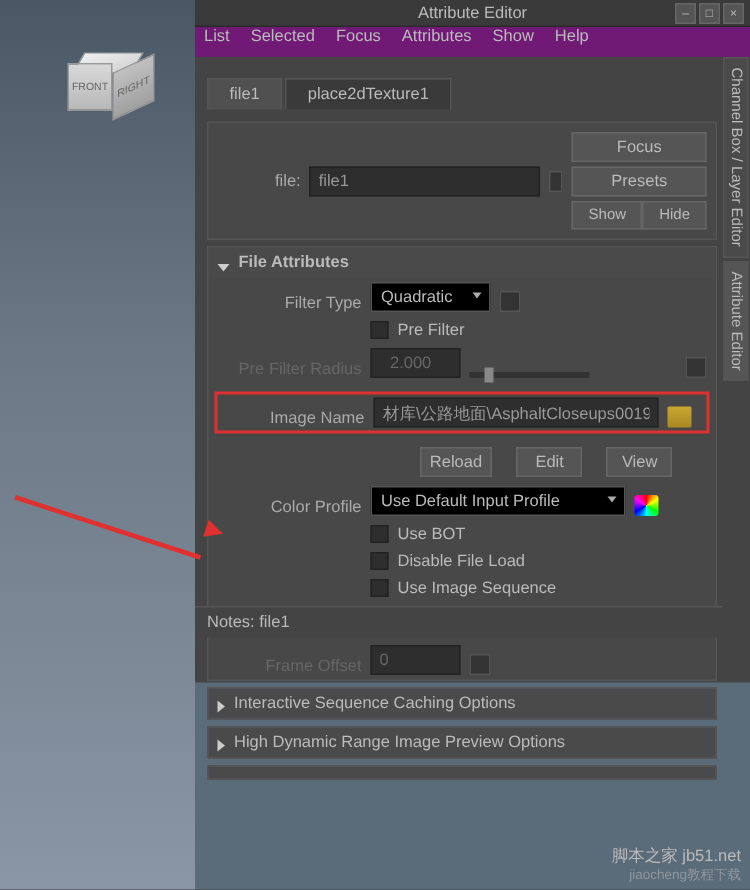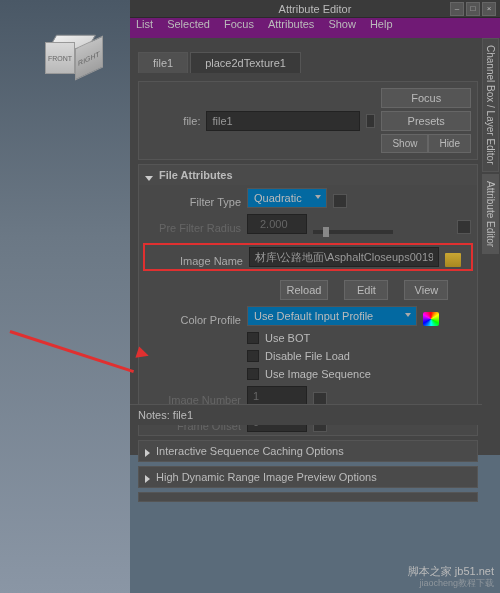--- a/index.html
+++ b/index.html
@@ -33,21 +33,21 @@
 .top-row{display:flex;align-items:center;gap:6px;padding:6px}
 .btns-col{display:flex;flex-direction:column;gap:3px;margin-left:auto}
 .show-hide{display:flex;gap:0}
 .show-hide .btn{min-width:36px;font-size:10px}
 .sample-row{display:flex;align-items:center;padding:8px;gap:10px}
 .sample-img{width:64px;height:64px;background:linear-gradient(45deg,#6a6560,#7a7670,#656058,#706b64);border:1px solid #333}
 .sec-header{display:flex;align-items:flex-end;padding:4px 6px;background:#4a4a4a;gap:6px;cursor:pointer}
 .tri{width:0;height:0;border-left:5px solid #ccc;border-top:4px solid transparent;border-bottom:4px solid transparent}
 .tri.down{border-left:4px solid transparent;border-right:4px solid transparent;border-top:5px solid #ccc;border-bottom:none}
 .checkbox{width:12px;height:12px;background:#2e2e2e;border:1px solid #222}
-.dropdown{background:#0369a1;border:1px solid #555;padding:3px 18px 3px 6px;position:relative;min-width:80px}
+.dropdown{background:#000000;border:1px solid #555;padding:3px 18px 3px 6px;position:relative;min-width:80px}
 .dropdown::after{content:"";position:absolute;right:5px;top:6px;border-left:3px solid transparent;border-right:3px solid transparent;border-top:4px solid #aaa}
 .slider{width:80px;height:4px;background:#333;position:relative;display:inline-block}
 .slider::after{content:"";position:absolute;left:10px;top:-3px;width:6px;height:10px;background:#888}
 .icon-sq{width:14px;height:14px;background:#333;border:1px solid #555}
 .folder-icon{width:16px;height:14px;background:linear-gradient(#c9a633,#a88820);border-radius:1px}
 .color-icon{width:16px;height:14px;background:conic-gradient(red,yellow,lime,cyan,blue,magenta,red);border-radius:2px}
 .highlight{border:2px solid #e03030;padding:2px}
 .arrow{position:absolute;left:10px;top:290px;width:135px;height:50px;pointer-events:none;z-index:10}
 .arrow-line{position:absolute;left:0;top:40px;width:130px;height:3px;background:#e03030;transform:rotate(18deg);transform-origin:left}
 .arrow-head{position:absolute;right:-4px;top:58px;width:0;height:0;border-left:12px solid #e03030;border-top:6px solid transparent;border-bottom:6px solid transparent;transform:rotate(18deg)}
@@ -120,20 +120,25 @@
       <div class="sec-header">
         <span class="tri down"></span>
         <b>File Attributes</b>
       </div>
       <div class="row">
         <span class="label">Filter Type</span>
         <div class="dropdown">Quadratic</div>
         <div class="icon-sq"></div>
       </div>
       <div class="row">
+        <span class="label"></span>
+        <div class="checkbox"></div>
+        <span>Pre Filter</span>
+      </div>
+      <div class="row">
         <span class="label disabled">Pre Filter Radius</span>
         <input class="input disabled" style="max-width: 60px; padding-left: 12px;" value="2.000">
         <span class="slider"></span>
         <div class="icon-sq" style="margin-left:auto"></div>
       </div>
 
       <div class="row highlight" style="margin:6px 4px">
         <span class="label">Image Name</span>
         <input class="input wide" value="材库\公路地面\AsphaltCloseups0019_M.jpg" style="">
         <div class="folder-icon"></div>

